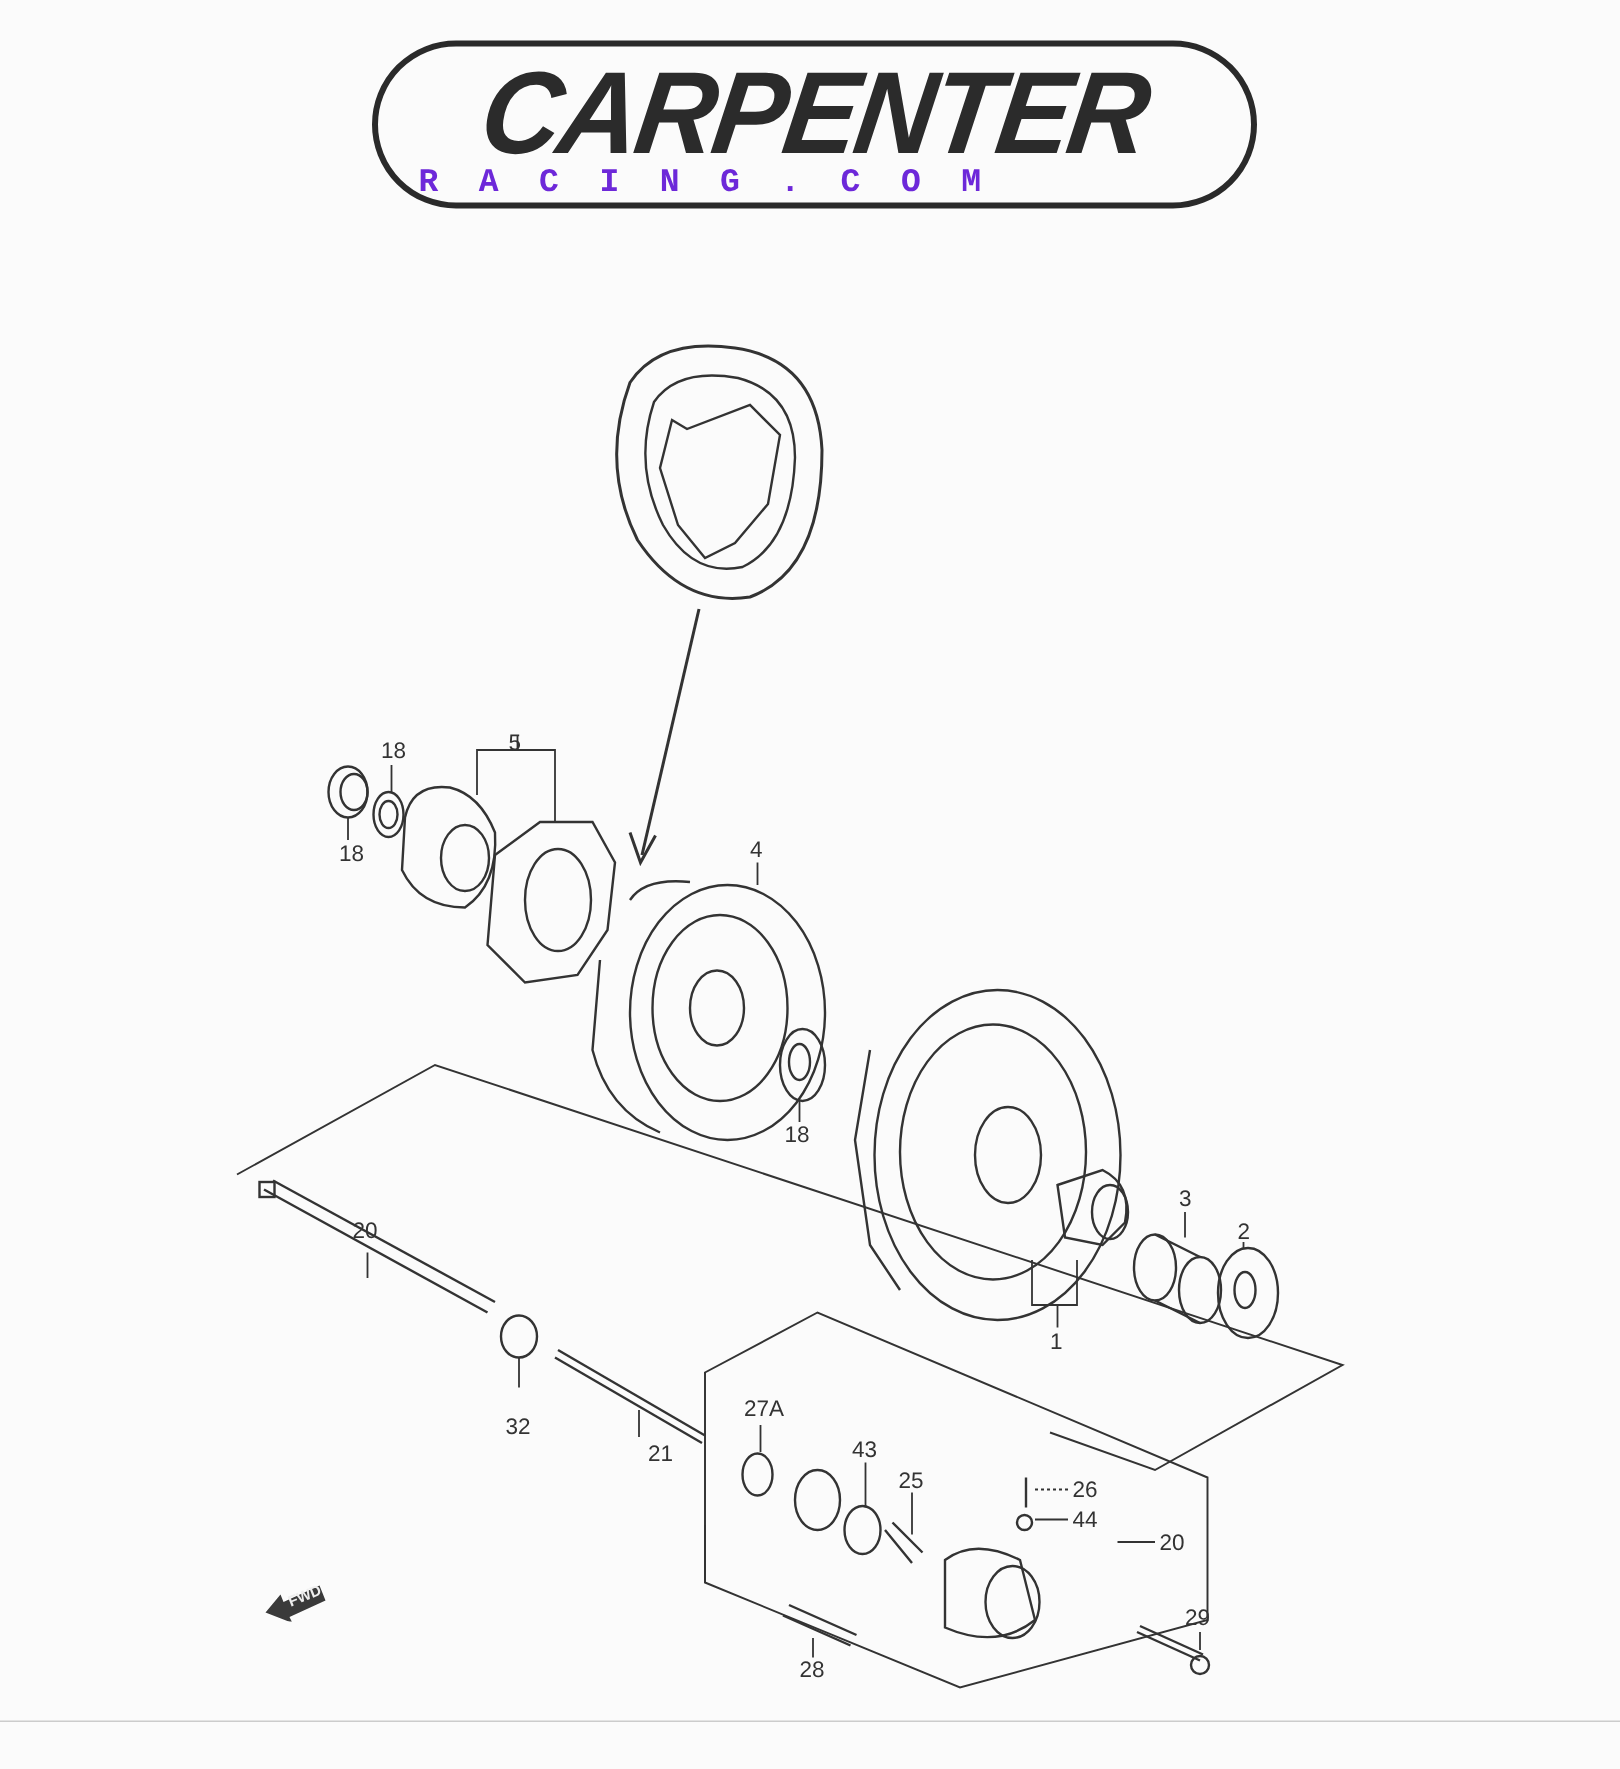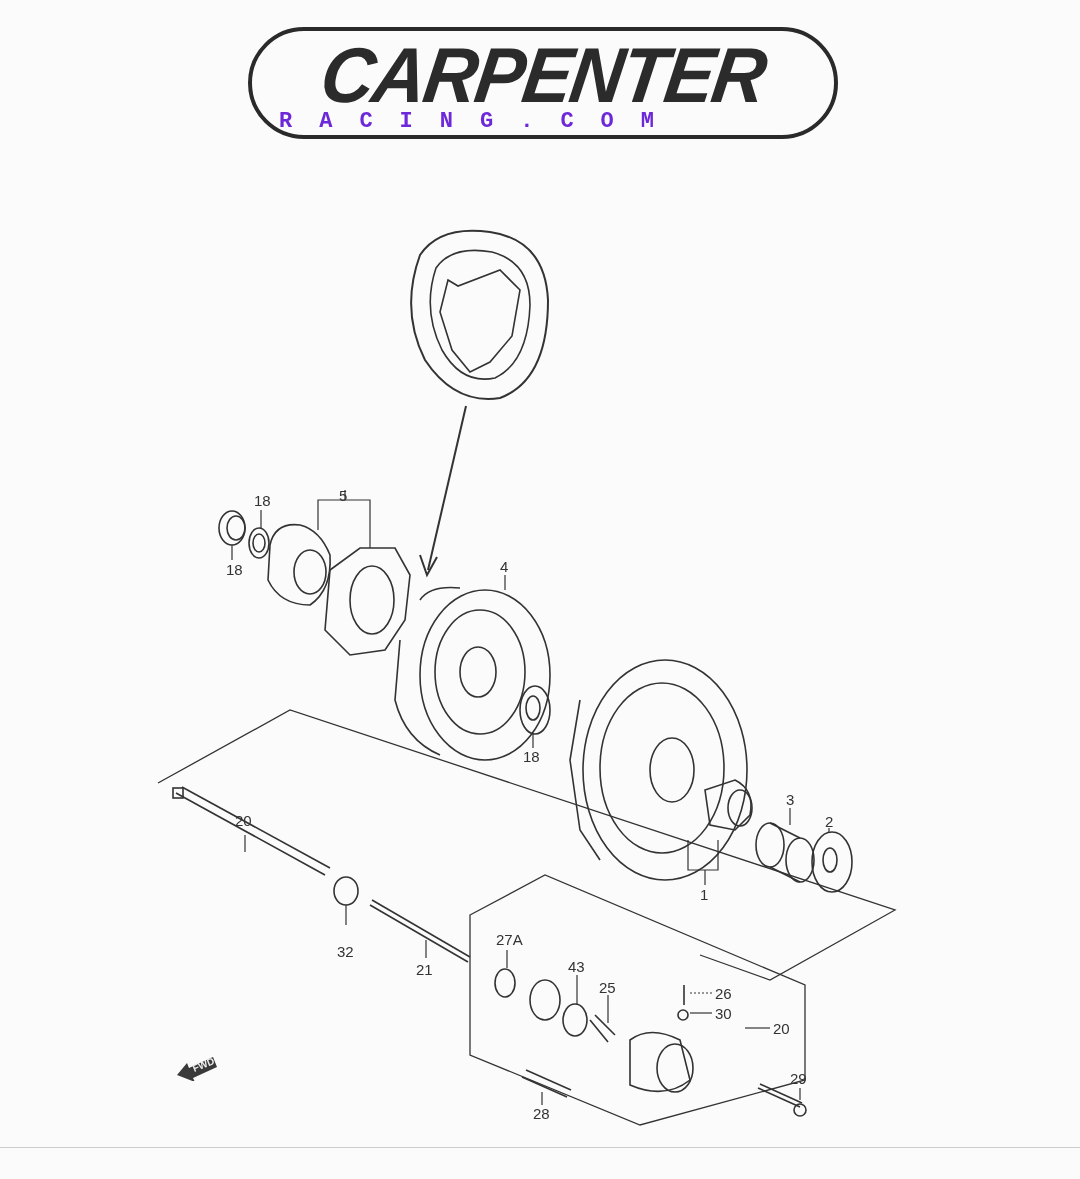--- a/index.html
+++ b/index.html
@@ -146,26 +146,26 @@
 <span class="lbl" style="left:226px;top:561px">18</span>
 <span class="lbl" style="left:254px;top:492px">18</span>
 <span class="lbl" style="left:339px;top:487px">5</span>
 <span class="lbl" style="left:500px;top:558px">4</span>
 <span class="lbl" style="left:523px;top:748px">18</span>
 <span class="lbl" style="left:700px;top:886px">1</span>
 <span class="lbl" style="left:786px;top:791px">3</span>
 <span class="lbl" style="left:825px;top:813px">2</span>
 <span class="lbl" style="left:235px;top:812px">20</span>
 <span class="lbl" style="left:337px;top:943px">32</span>
-<span class="lbl" style="left:416px;top:961px">21</span>
+<span class="lbl" style="left:432px;top:961px">21</span>
 <span class="lbl" style="left:496px;top:931px">27A</span>
 <span class="lbl" style="left:568px;top:958px">43</span>
 <span class="lbl" style="left:599px;top:979px">25</span>
 <span class="lbl" style="left:715px;top:985px">26</span>
-<span class="lbl" style="left:715px;top:1005px">30</span>
+<span class="lbl" style="left:715px;top:1005px">44</span>
 <span class="lbl" style="left:773px;top:1020px">20</span>
 <span class="lbl" style="left:533px;top:1105px">28</span>
 <span class="lbl" style="left:790px;top:1070px">29</span>
 
 <svg class="fwd" viewBox="0 0 44 26">
   <path d="M2 20 L12 8 L14 13 L38 2 L42 12 L18 23 L20 27 Z" fill="#3a3a3a"></path>
 </svg>
 <span class="fwd-text">FWD</span>
 
 <div class="footer-line"></div>

